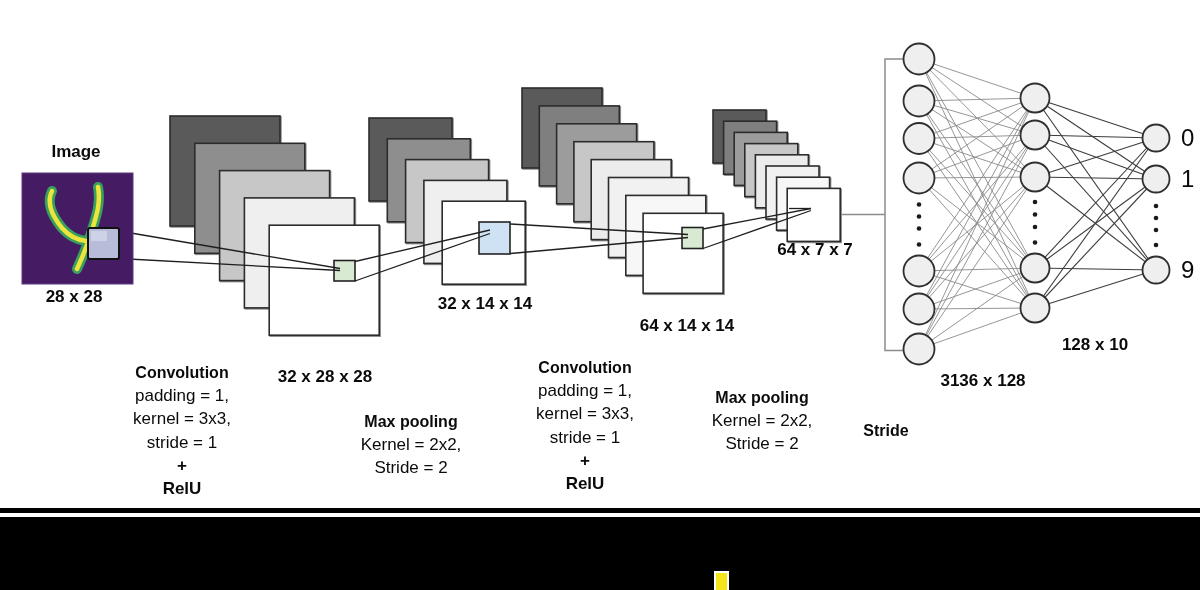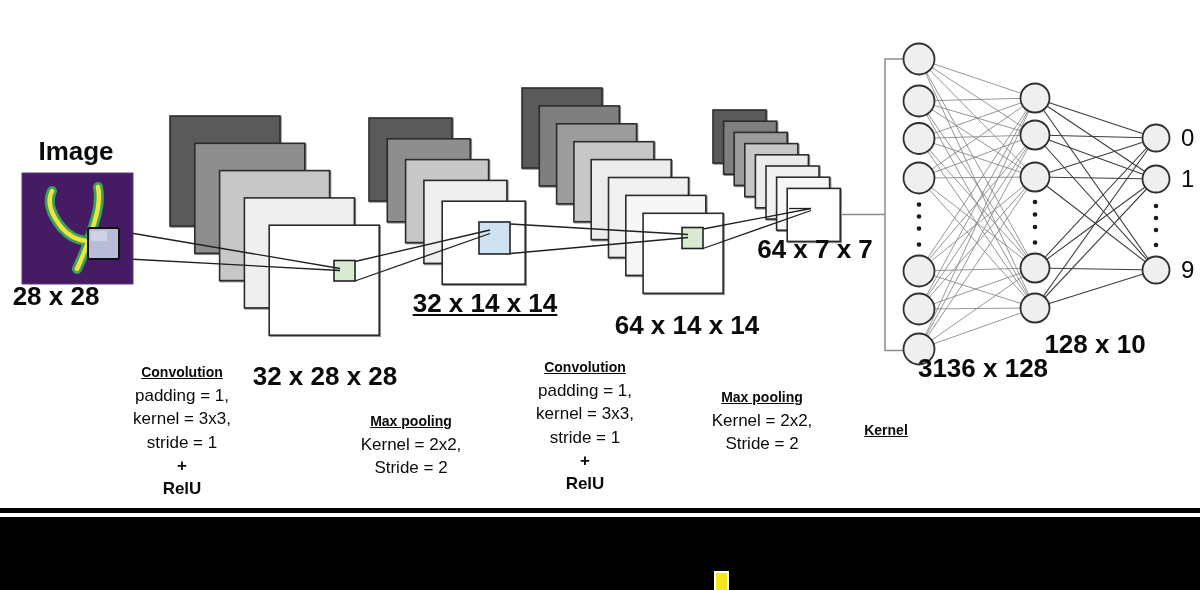--- a/index.html
+++ b/index.html
@@ -2,23 +2,23 @@
 <html><head>
 <meta charset="utf-8">
 <style>
   html,body{margin:0;padding:0;background:#fff;}
   .stage{
     position:relative;width:1200px;height:590px;overflow:hidden;
     background:#fff;font-family:"Liberation Sans",sans-serif;color:#0b0b0b;
   }
   .stage svg.diagram{position:absolute;left:0;top:0;}
   .lbl{position:absolute;white-space:nowrap;}
-  .dim{font-weight:bold;font-size:26px;line-height:19px;transform:translateX(-50%);}
+  .dim{font-weight:bold;font-size:17px;line-height:19px;transform:translateX(-50%);}
   .opblock{position:absolute;transform:translateX(-50%);text-align:center;font-size:17px;line-height:23.2px;}
-  .opblock .t{font-weight:bold;font-size:14px;text-decoration:underline;}
+  .opblock .t{font-weight:bold;font-size:16px;}
   .opblock .b{font-weight:bold;}
   .outdigit{position:absolute;font-size:24px;line-height:28px;font-weight:400;}
   #g-stacks rect{filter:drop-shadow(1.2px 1.4px 0 rgba(55,55,55,.55));}
   .divider{position:absolute;left:0;top:508px;width:1200px;height:5px;background:#000;}
   .bottombar{position:absolute;left:0;top:517px;width:1200px;height:73px;background:#000;}
   .scrubber{
     position:absolute;left:714px;top:571px;width:11px;height:19px;
     border-top:2px solid #fff;border-left:2px solid #fff;border-right:2px solid #fff;
     box-sizing:content-box;
   }
@@ -167,26 +167,26 @@
         <path d="M76,14 C79,30 74,44 70,57 C65,74 60,85 55,96" stroke-width="10" stroke="#3aa05f"></path>
         <path d="M30,18 C24,30 31,44 40,55 C47,63 55,67 64,68" stroke-width="4.5" stroke="#ece53b"></path>
         <path d="M76,14 C79,30 74,44 70,57 C65,74 60,85 55,96" stroke-width="4.5" stroke="#ece53b"></path>
       </g>
       <rect x="66" y="55" width="31" height="31" rx="2" stroke="#111" stroke-width="2" fill="#b9bcd8"></rect>
       <rect x="69" y="58" width="16" height="10" fill="#cdd2e6"></rect>
     </g>
   </svg>
 
   <div class="lbl dim" style="left:76px;top:142px;">Image</div>
-  <div class="lbl dim" style="left:56px;top:287px;">28 x 28</div>
+  <div class="lbl dim" style="left:74px;top:287px;">28 x 28</div>
   <div class="lbl dim" style="left:325px;top:343px;margin-top:24px;">32 x 28 x 28</div>
-  <div class="lbl dim" style="left:485px;top:294px;text-decoration:underline;">32 x 14 x 14</div>
+  <div class="lbl dim" style="left:485px;top:294px;">32 x 14 x 14</div>
   <div class="lbl dim" style="left:687px;top:316px;">64 x 14 x 14</div>
   <div class="lbl dim" style="left:815px;top:240px;">64 x 7 x 7</div>
-  <div class="lbl dim" style="left:983px;top:359px;">3136 x 128</div>
+  <div class="lbl dim" style="left:983px;top:371px;">3136 x 128</div>
   <div class="lbl dim" style="left:1095px;top:335px;">128 x 10</div>
 
   <div class="outdigit" style="left:1181px;top:124px;">0</div>
   <div class="outdigit" style="left:1181px;top:165px;">1</div>
   <div class="outdigit" style="left:1181px;top:256px;">9</div>
 
   <div class="opblock" style="left:182px;top:361px;">
     <div class="t">Convolution</div>
     <div>padding = 1,</div>
     <div>kernel = 3x3,</div>
@@ -210,19 +210,19 @@
     <div class="b">RelU</div>
   </div>
 
   <div class="opblock" style="left:762px;top:386px;">
     <div class="t">Max pooling</div>
     <div>Kernel = 2x2,</div>
     <div>Stride = 2</div>
   </div>
 
   <div class="opblock" style="left:886px;top:419px;">
-    <div class="t">Kernel</div>
+    <div class="t">Stride</div>
   </div>
 
   <div class="divider"></div>
   <div class="bottombar"></div>
   <div class="scrubber" style="background: rgb(245, 228, 28);"></div>
 </div>
 
 </body></html>

